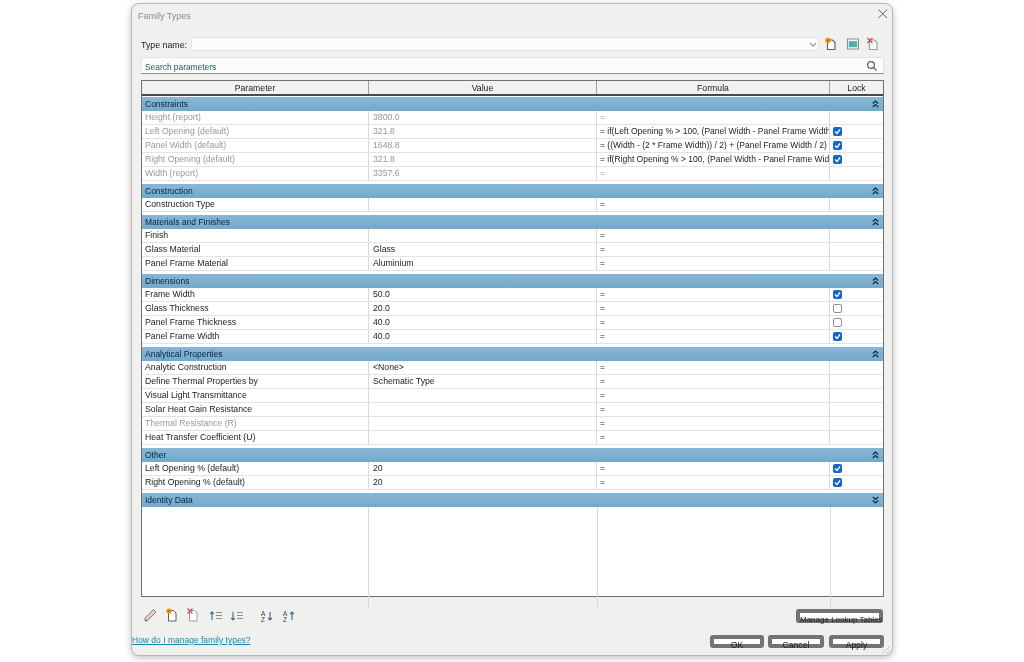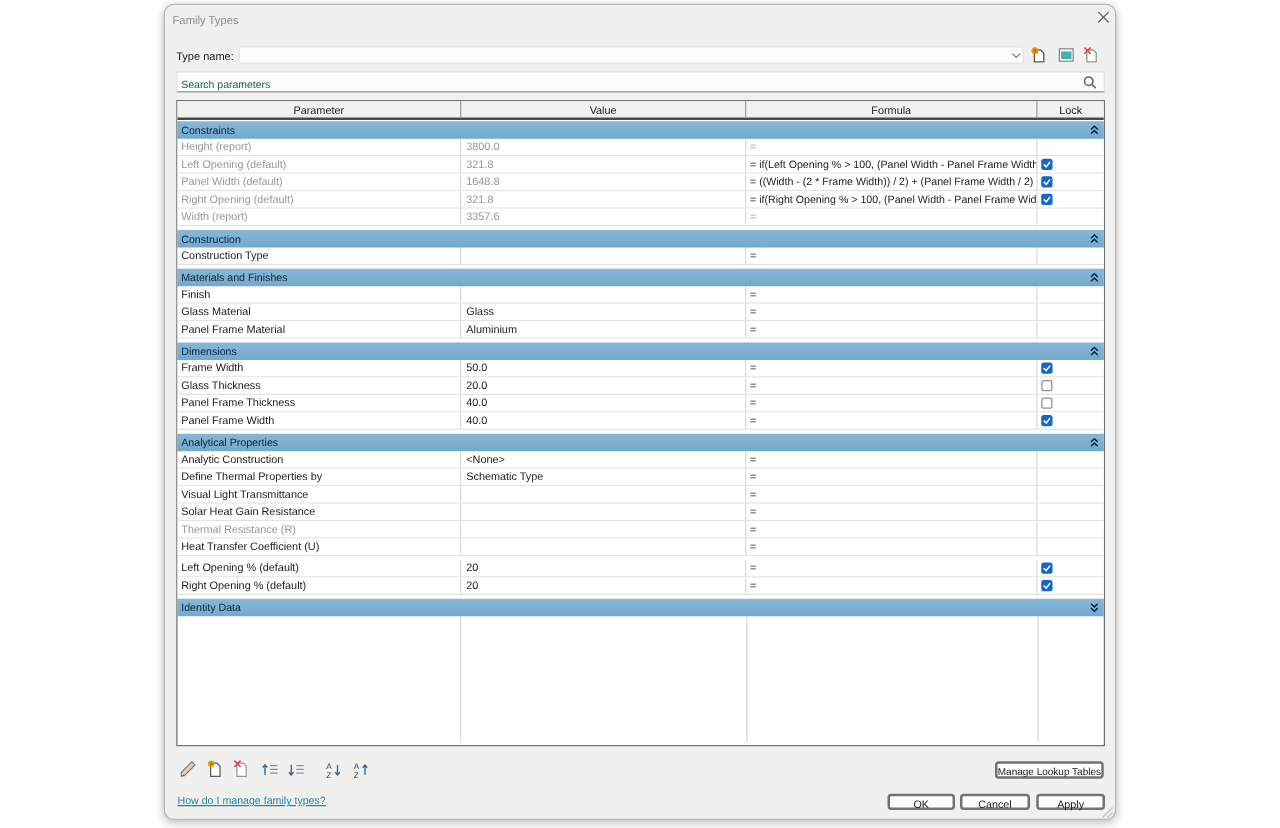--- a/index.html
+++ b/index.html
@@ -24,22 +24,22 @@
 .row div{line-height:12px;white-space:nowrap;overflow:hidden;box-sizing:border-box;}
 .c1{width:227px;padding-left:3px;border-right:1px solid #d9d9d9;}
 .c2{width:228px;padding-left:4px;border-right:1px solid #d9d9d9;}
 .c3{width:233px;padding-left:3px;border-right:1px solid #d9d9d9;font-size:8.5px;}
 .c4{width:53px;position:relative;}
 .g{color:#98989a;}
 .cb{position:absolute;left:3px;top:2px;width:9px;height:9px;border-radius:2px;}
 .on{background:#1266cc;}
 .off{background:#fff;border:1px solid #8f8f8f;box-sizing:border-box;}
 .filler{display:flex;height:101px;}
-.btn{position:absolute;background:#fdfdfd;border:2px solid #737373;border-radius:3px;font-size:8.6px;color:#1c1c1c;text-align:center;box-sizing:border-box;white-space:nowrap;}
-#link{left:10px;top:631px;font-size:8.5px;color:#1f87ad;text-decoration:underline;}
+.btn{position:absolute;background:#fdfdfd;border:4px solid #737373;border-radius:3px;font-size:8.6px;color:#1c1c1c;text-align:center;box-sizing:border-box;white-space:nowrap;}
+#link{left:0;top:631px;font-size:8.5px;color:#1f87ad;text-decoration:underline;}
 </style>
 </head>
 <body>
 <div id="dlg">
   <div class="abs" id="title">Family Types</div>
   <svg class="abs" style="left:745px;top:4px" width="12" height="12">
       <path d="M1.5 1.5 L10 10 M10 1.5 L1.5 10" stroke="#606060" stroke-width="1" fill="none"></path>
     </svg>
   <div class="abs" id="lbl">Type name:</div>
   <div class="abs" id="combo"></div>
@@ -227,20 +227,23 @@
         <div class="c3">=</div>
         <div class="c4"></div>
       </div>
     <div class="row">
         <div class="c1">Heat Transfer Coefficient (U)</div>
         <div class="c2"></div>
         <div class="c3">=</div>
         <div class="c4"></div>
       </div>
     <div class="gap"></div>
+    <div class="band">Other<svg width="7" height="8">
+          <path d="M0.8 3.5 L3.5 1 L6.2 3.5 M0.8 7 L3.5 4.5 L6.2 7" stroke="#0a2946" stroke-width="1.2" fill="none"></path>
+        </svg></div>
     <div class="row">
         <div class="c1">Left Opening % (default)</div>
         <div class="c2">20</div>
         <div class="c3">=</div>
         <div class="c4">
           <span class="cb on"><svg width="9" height="9">
               <path d="M2 4.5 L4 6.5 L7 2.5" stroke="#fff" stroke-width="1.3" fill="none"></path>
             </svg></span>
         </div>
       </div>

